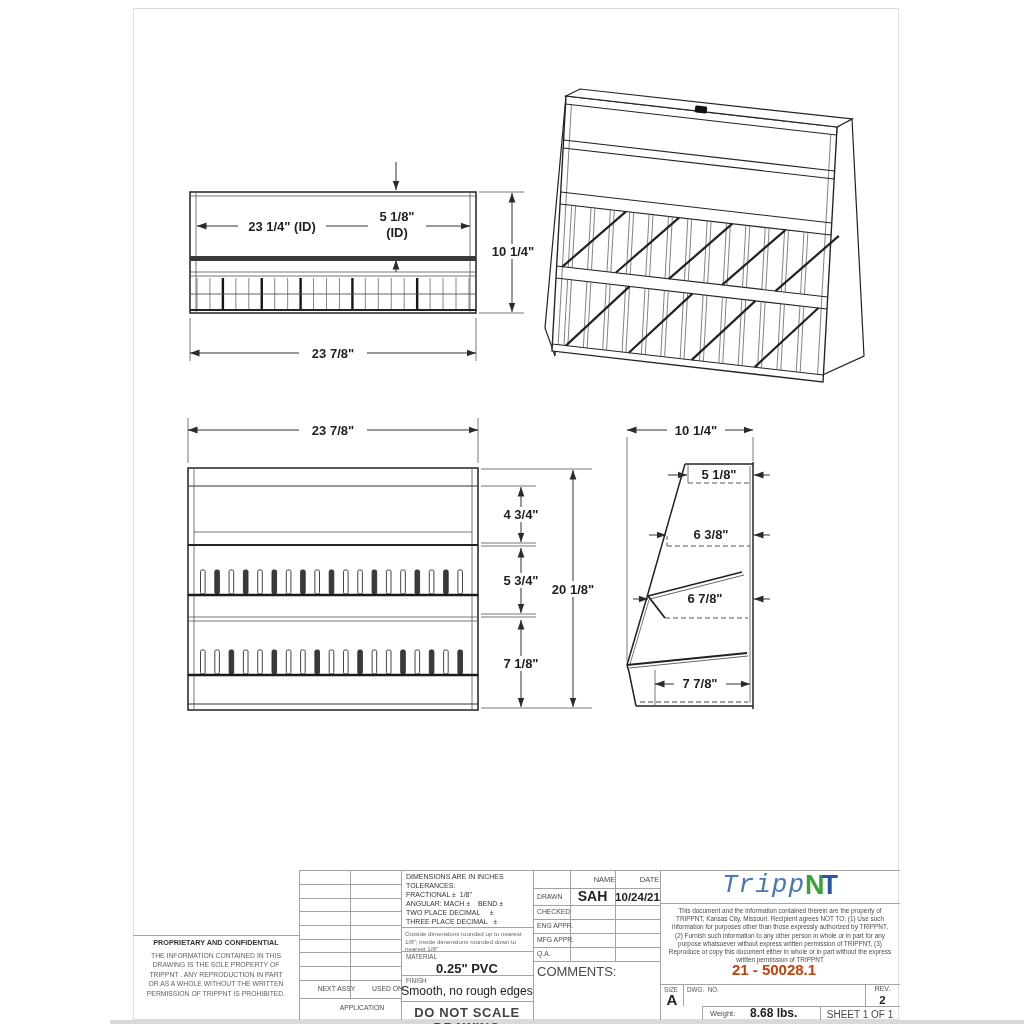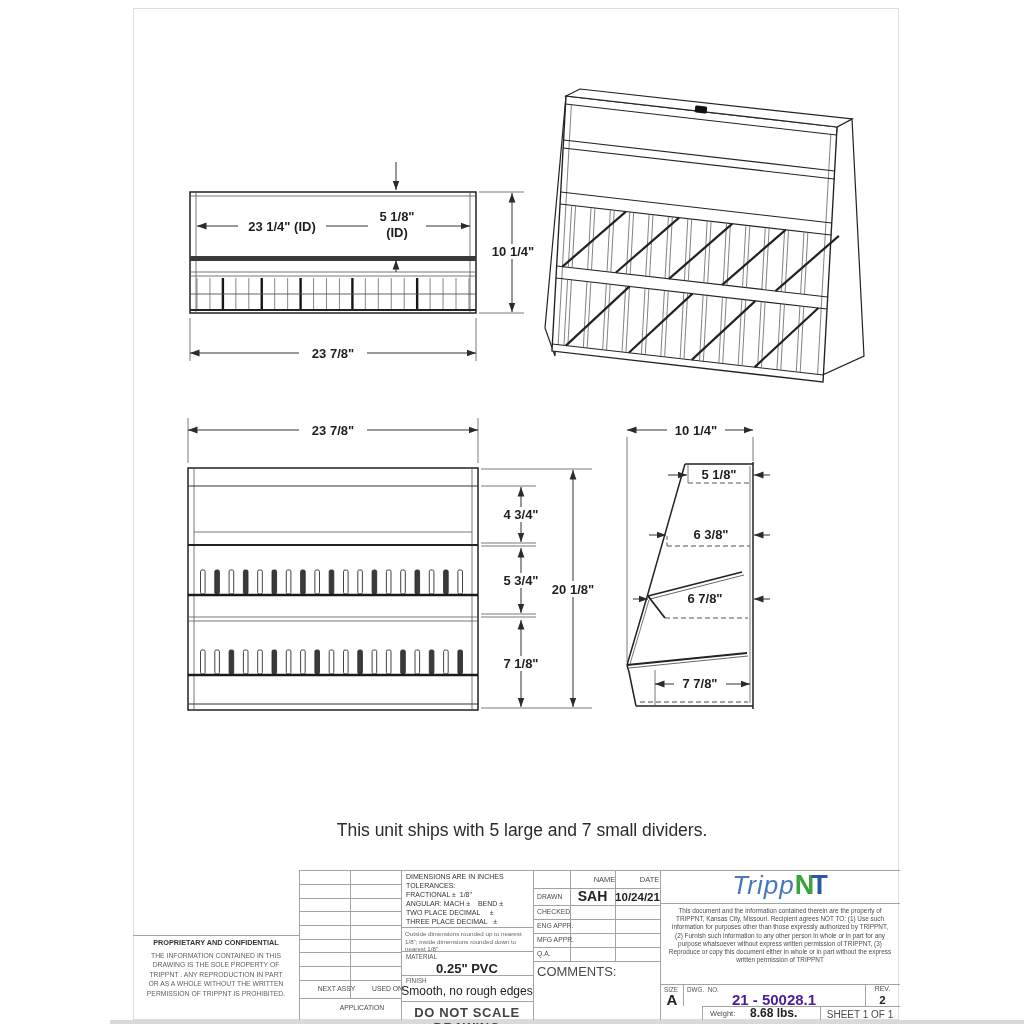--- a/index.html
+++ b/index.html
@@ -16,21 +16,21 @@
   .tb-label{font-size:6.8px;color:#4a4a4a;white-space:pre;margin-left:12px;}
   .tb-small{font-size:6.3px;color:#555;}
   .tol-line{font-size:7px;color:#333;line-height:9px;white-space:pre;}
   .tol-note{font-size:6.2px;color:#666;line-height:7.6px;}
   .big-val{font-size:13px;font-weight:600;color:#222;}
   .ctr{text-align:center;}
   .approval-label{font-size:6.8px;color:#4a4a4a;}
   .legal{font-size:6.4px;line-height:8.2px;color:#4c4c4c;text-align:center;}
   .prop-title{font-size:7.3px;font-weight:700;color:#333;text-align:center;}
   .prop-body{font-size:6.8px;line-height:9.4px;color:#5f5f5f;text-align:center;}
-  .logo-script{font-family:Liberation Sans, sans-serif;font-style:italic;font-size:26px;color:#4878b8;letter-spacing:1px;}
+  .logo-script{font-family:Liberation Mono, monospace;font-style:italic;font-size:26px;color:#4878b8;letter-spacing:1px;}
   .logo-n{font-family:"Liberation Sans",sans-serif;font-weight:700;font-size:27px;color:#3aa43a;}
   .logo-t{font-family:"Liberation Sans",sans-serif;font-weight:700;font-size:27px;color:#2b57a8;margin-left:-3px;}
 </style>
 </head>
 <body>
 
 <div id="page">
   <div class="sheet"></div>
   <div class="bottom-bar"></div>
 
@@ -308,21 +308,20 @@
       <line x1="770" y1="599" x2="754" y2="599" stroke="#333" stroke-width="1" marker-end="url(#ah)"></line>
       <text class="dim" x="705" y="603" text-anchor="middle">6 7/8"</text>
 
       <line x1="655" y1="670" x2="655" y2="707" stroke="#555" stroke-width="0.8"></line>
       <line x1="655" y1="684" x2="750" y2="684" stroke="#333" stroke-width="1" marker-start="url(#ah)" marker-end="url(#ah)"></line>
       <rect x="674" y="676" width="52" height="15" fill="#fff"></rect>
       <text class="dim" x="700" y="688" text-anchor="middle">7 7/8"</text>
     </g>
   </svg>
 
-  <div class="abs note" style="left:522px;top:820px;transform:translateX(-50%);">This unit ships with 5 large and 7 small dividers.</div>
 
   <div id="tb-lines">
       <div class="hl" style="left: 299px; top: 870px; width: 601px; height: 1px;"></div>
       <div class="hl" style="left: 299px; top: 884px; width: 102px; height: 1px;"></div>
       <div class="hl" style="left: 299px; top: 898px; width: 102px; height: 1px;"></div>
       <div class="hl" style="left: 299px; top: 911px; width: 102px; height: 1px;"></div>
       <div class="hl" style="left: 299px; top: 925px; width: 102px; height: 1px;"></div>
       <div class="hl" style="left: 299px; top: 939px; width: 102px; height: 1px;"></div>
       <div class="hl" style="left: 299px; top: 952px; width: 102px; height: 1px;"></div>
       <div class="hl" style="left: 299px; top: 966px; width: 102px; height: 1px;"></div>
@@ -389,20 +388,20 @@
   <div class="abs" style="left:660px;top:868px;width:240px;height:34px;display:flex;align-items:center;justify-content:center;">
     <span class="logo-script">Tripp</span>
       <span class="logo-n">N</span>
       <span class="logo-t">T</span>
   </div>
   <div class="abs legal" style="left:668px;top:907px;width:224px;">This document and the information contained therein are the property of TRIPPNT, Kansas City, Missouri. Recipient agrees NOT TO: (1) Use such information for purposes other than those expressly authorized by TRIPPNT, (2) Furnish such information to any other person in whole or in part for any purpose whatsoever without express written permission of TRIPPNT, (3) Reproduce or copy this document either in whole or in part without the express written permission of TRIPPNT</div>
 
   <div class="abs tb-small" style="left:664px;top:986px;">SIZE</div>
   <div class="abs" style="left:663px;top:991px;width:18px;text-align:center;font-size:15px;font-weight:600;color:#222;">A</div>
   <div class="abs tb-small" style="left:687px;top:986px;white-space:pre;">DWG.  NO.</div>
-  <div class="abs ctr" style="left:683px;top:991px;width:182px;font-size:15px;font-weight:600;color:#4c1d95;">21 - 50028.1</div>
+  <div class="abs ctr" style="left:683px;top:961px;width:182px;font-size:15px;font-weight:600;color:#c2410c;">21 - 50028.1</div>
   <div class="abs ctr" style="left:865px;top:985px;width:35px;font-size:7px;color:#4a4a4a;">REV.</div>
   <div class="abs ctr" style="left:865px;top:994px;width:35px;font-size:11.5px;font-weight:600;color:#222;">2</div>
 
   <div class="abs" style="left:710px;top:1009px;font-size:7.5px;color:#4a4a4a;">Weight:</div>
   <div class="abs" style="left:750px;top:1006px;font-size:12px;font-weight:600;color:#222;">8.68 lbs.</div>
   <div class="abs ctr" style="left:820px;top:1009px;width:80px;font-size:10px;color:#4a4a4a;">SHEET 1 OF 1</div>
 </div>
 
 </body></html>

